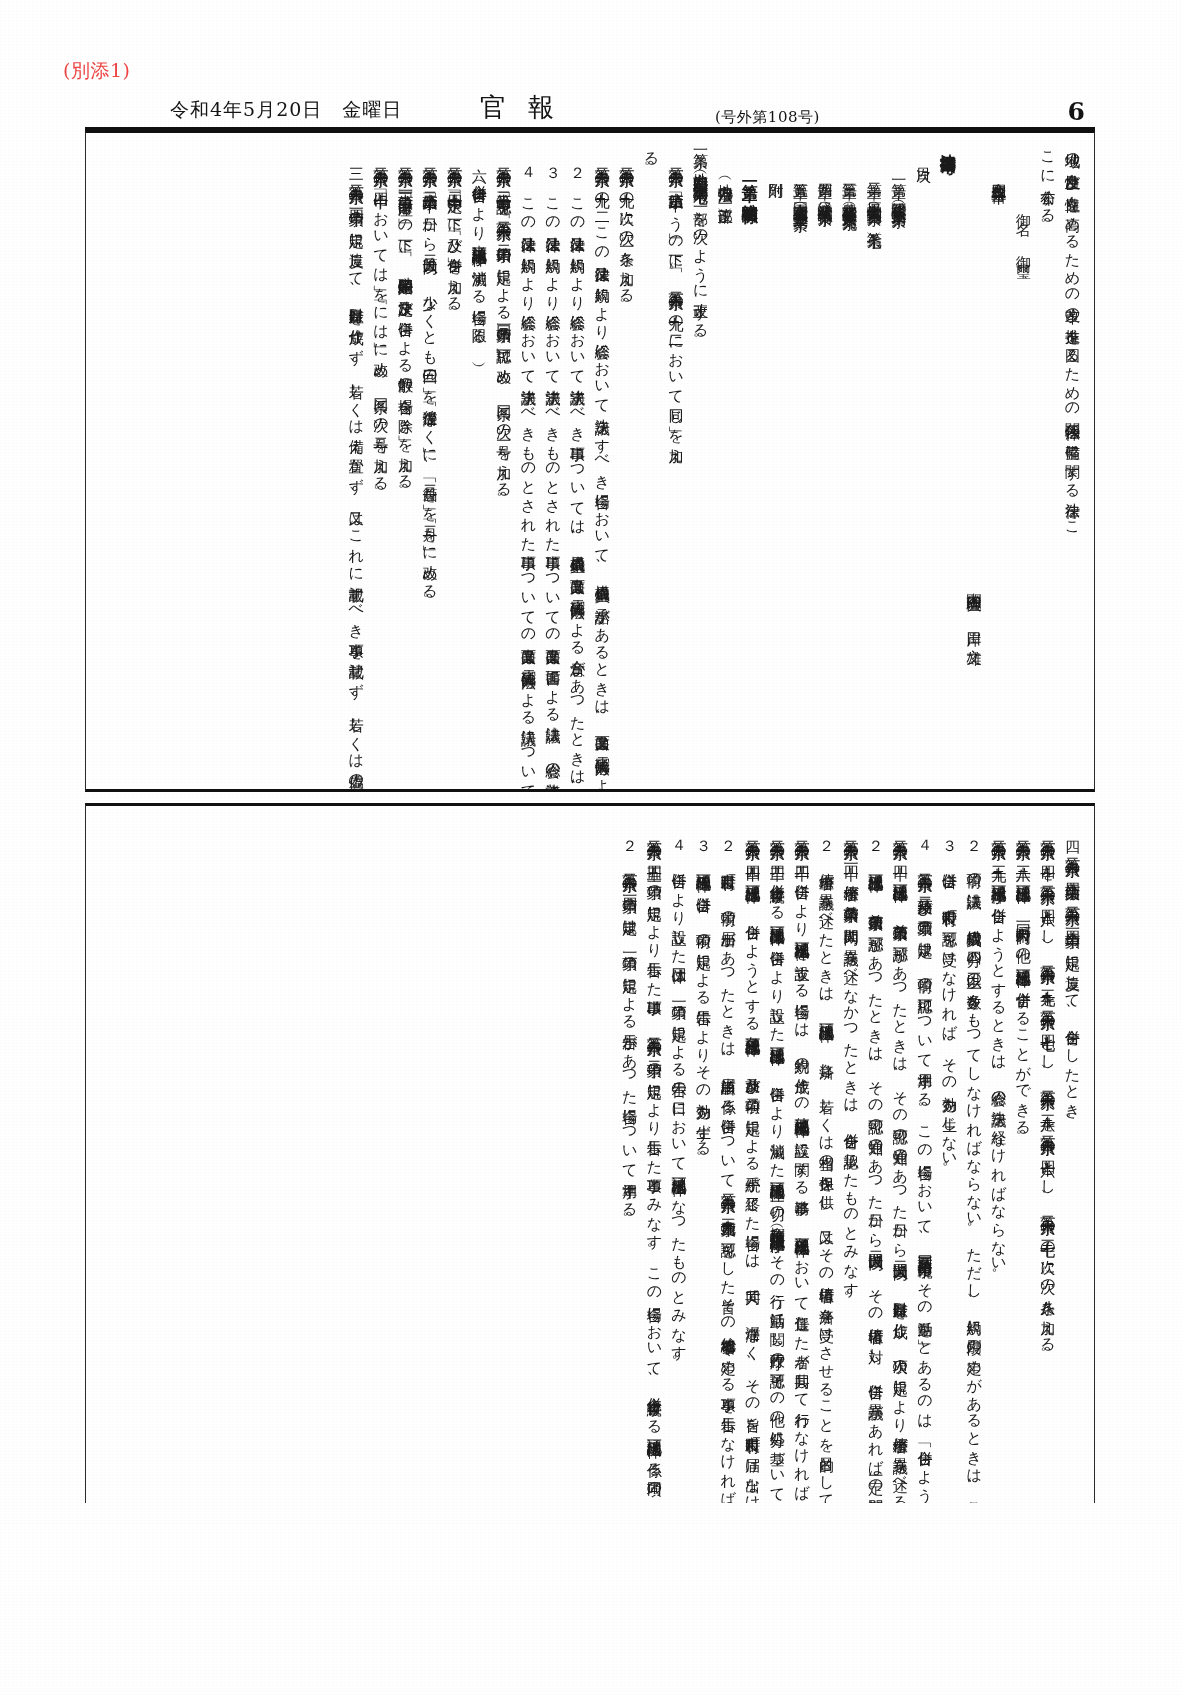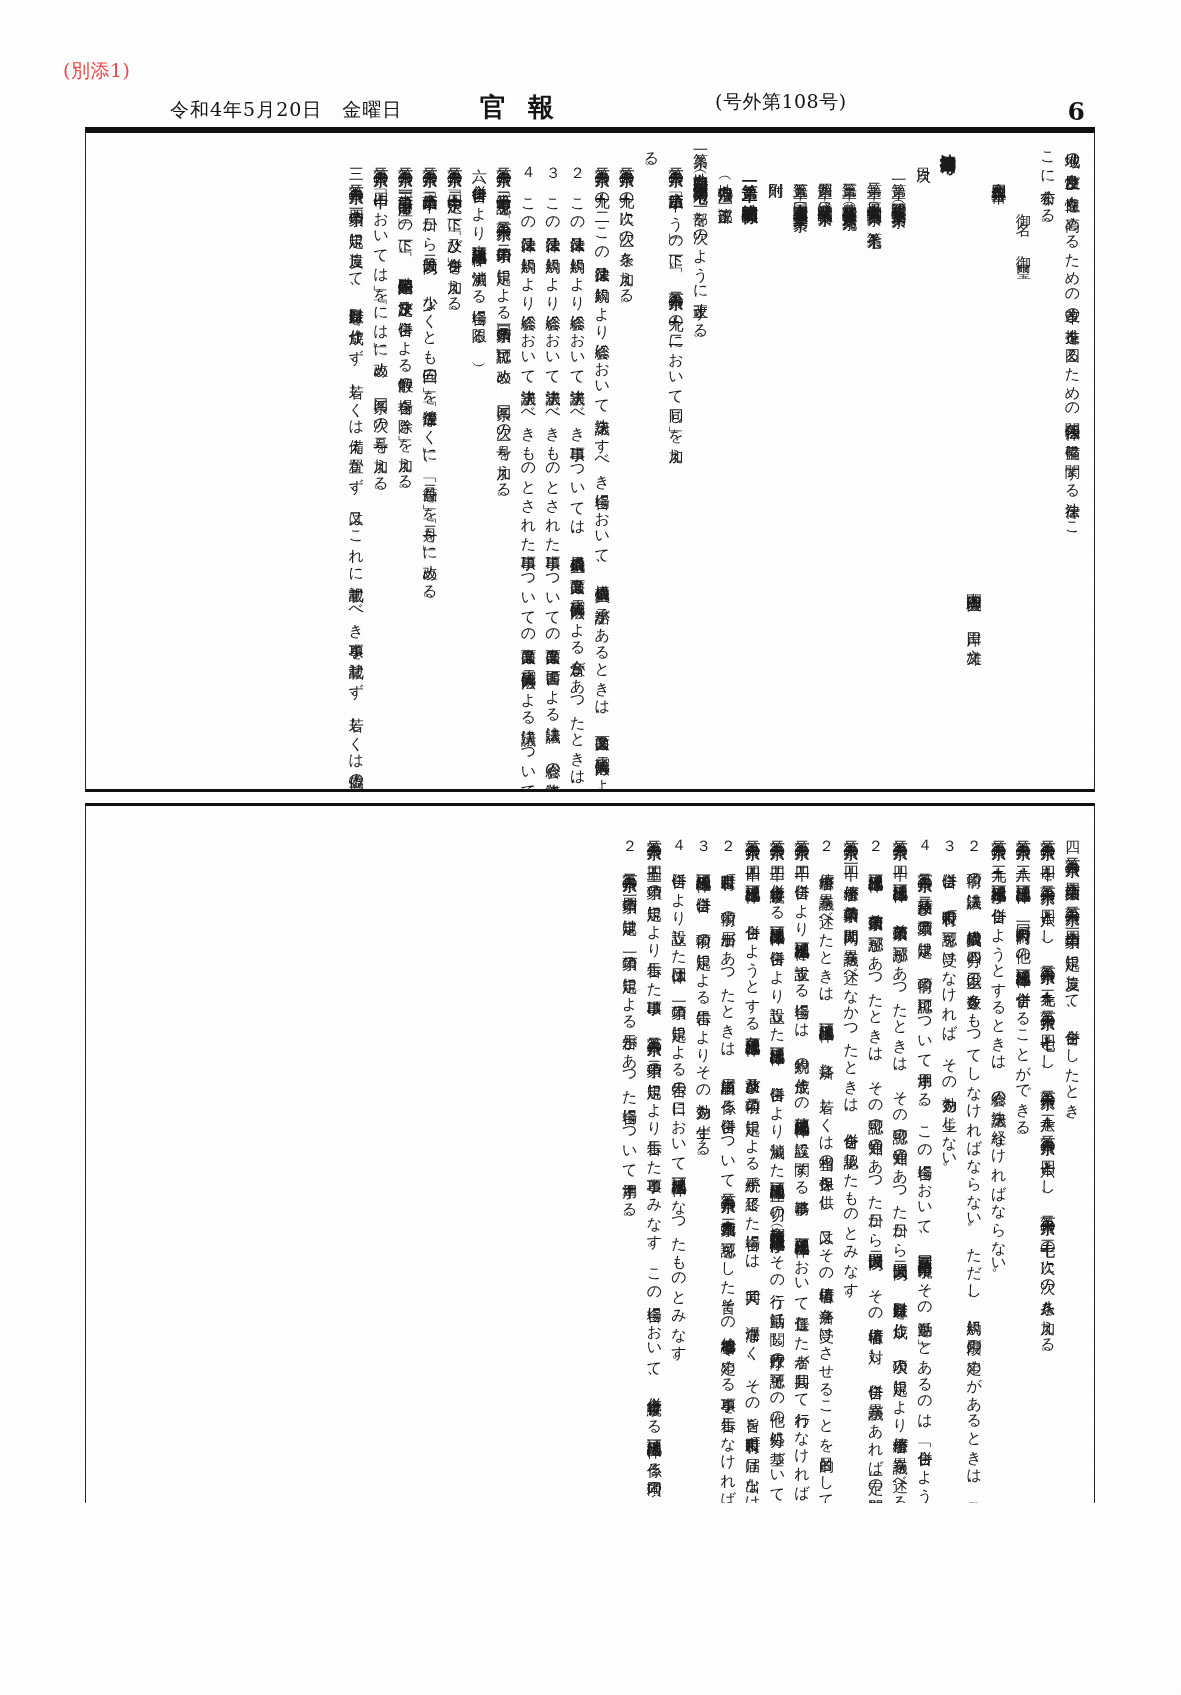--- a/index.html
+++ b/index.html
@@ -47,29 +47,29 @@
     bottom: 4px;
     font-size: 19px;
     white-space: nowrap;
     letter-spacing: 1px;
   }
   #masthead .mh-title {
     position: absolute;
     left: 395px;
     bottom: 2px;
     font-size: 26px;
-    font-weight: bold;
+    font-weight: normal;
     letter-spacing: 22px;
     white-space: nowrap;
   }
   #masthead .mh-issue {
     position: absolute;
     left: 630px;
-    bottom: 12px;
-    font-size: 19px;
+    bottom: 0;
+    font-size: 15px;
     white-space: nowrap;
     letter-spacing: 0.5px;
   }
   #masthead .mh-page {
     position: absolute;
     right: 10px;
     bottom: 1px;
     font-size: 25px;
     font-weight: bold;
   }

